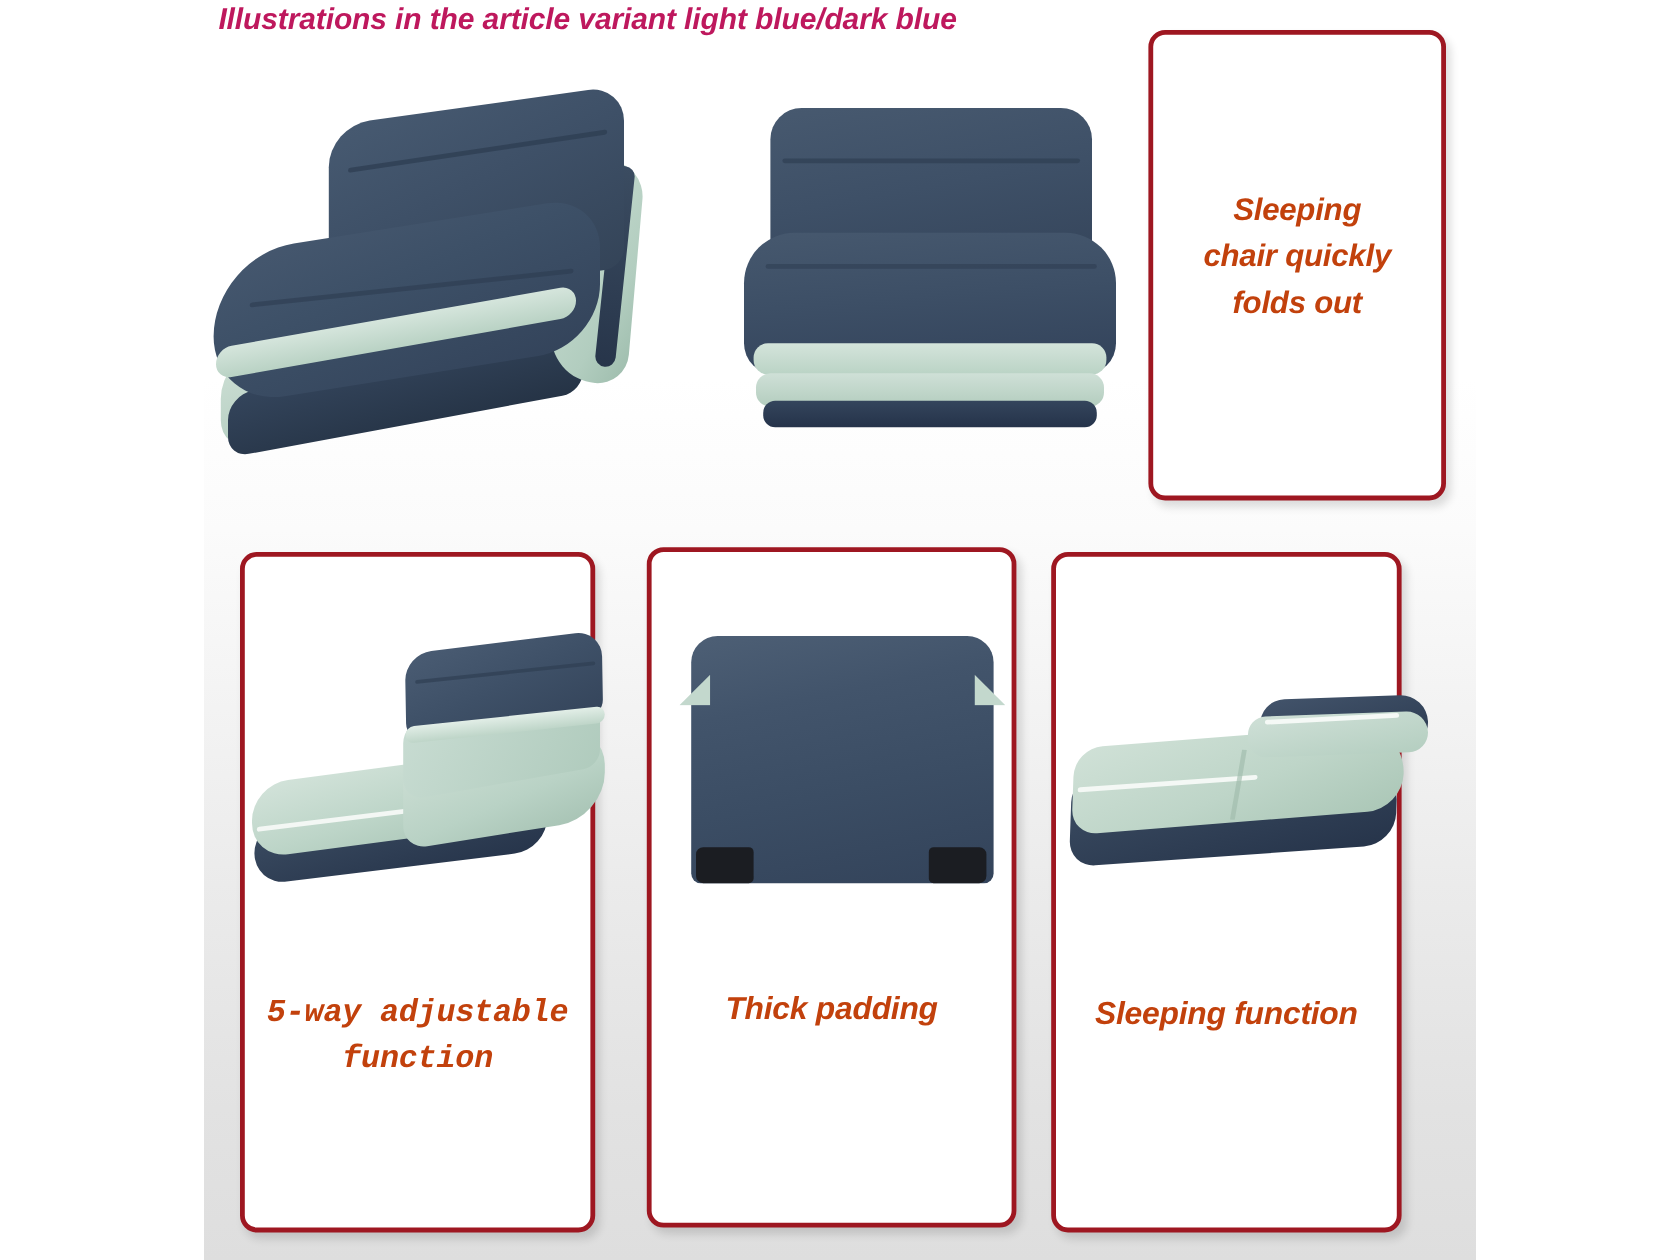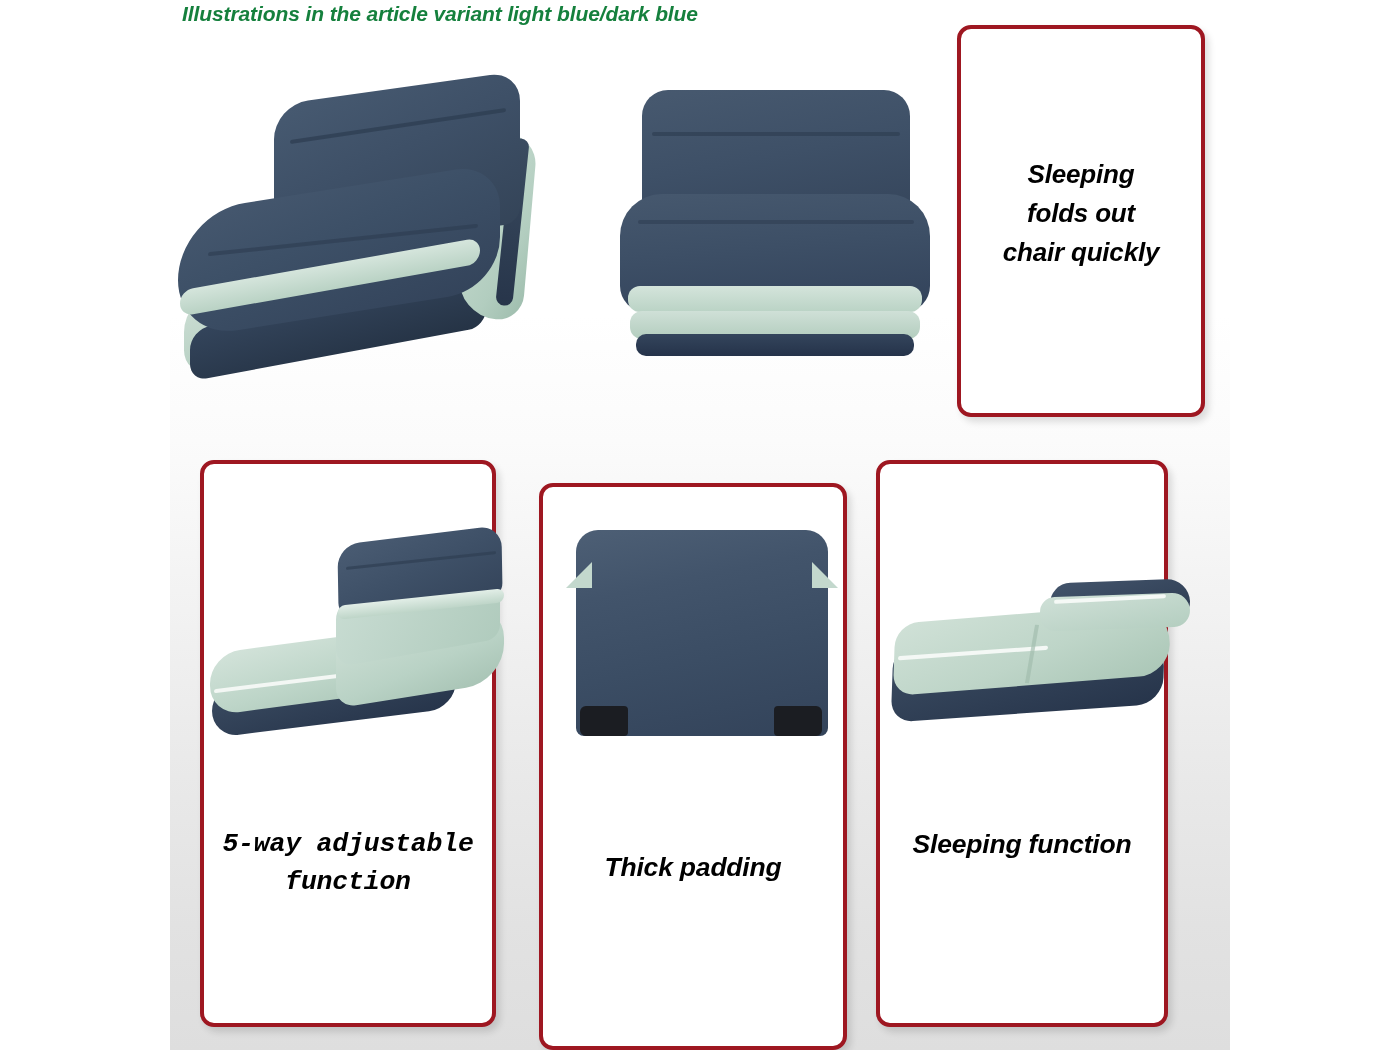--- a/index.html
+++ b/index.html
@@ -31,51 +31,51 @@
                 #eaeaea 72%,
                 #e2e2e2 88%,
                 #dedede 100%);
   }
 
   
   .headline {
     position: absolute;
     left: 182px;
     top: 2px;
-    font-size: 21px;
+    font-size: 25px;
     font-weight: bold;
     font-style: italic;
-    color: #15803d;
+    color: #be185d;
     letter-spacing: -0.1px;
     white-space: nowrap;
   }
 
   
   .card {
     position: absolute;
     background: #ffffff;
     border: 4px solid #9e1721;
     border-radius: 14px;
     box-sizing: border-box;
     box-shadow: 4px 5px 7px rgba(0,0,0,0.13);
   }
   .card-hero { left: 957px; top: 25px;  width: 248px; height: 392px; }
   .card-a    { left: 200px; top: 460px; width: 296px; height: 567px; font-family: Liberation Mono, monospace; }
-  .card-b    { left: 539px; top: 483px; width: 308px; height: 567px; }
+  .card-b    { left: 539px; top: 456px; width: 308px; height: 567px; }
   .card-c    { left: 876px; top: 460px; width: 292px; height: 567px; }
 
   .card-caption {
     position: absolute;
     left: 0;
     right: 0;
     text-align: center;
     font-size: 26.5px;
     font-weight: bold;
     font-style: italic;
-    color: #000000;
+    color: #c2410c;
     line-height: 1.43;
     letter-spacing: -0.2px;
   }
   .card-hero .card-caption {
     top: 126px;
     font-size: 26px;
     line-height: 1.5;
   }
   .card-a .card-caption { top: 362px; }
   .card-b .card-caption { top: 362px; }
@@ -323,22 +323,22 @@
     <div class="pc seat-cushion"></div>
     <div class="pc seat-seam"></div>
     <div class="pc mint1"></div>
     <div class="pc mint2"></div>
     <div class="pc navy-foot"></div>
   </div>
 
   <div class="card card-hero">
     <div class="card-caption">
       <div>Sleeping</div>
+      <div>chair quickly</div>
       <div>folds out</div>
-      <div>chair quickly</div>
     </div>
   </div>
 
   <div class="card card-a">
     <div class="card-caption">
       <div>5-way adjustable</div>
       <div>function</div>
     </div>
   </div>
 

